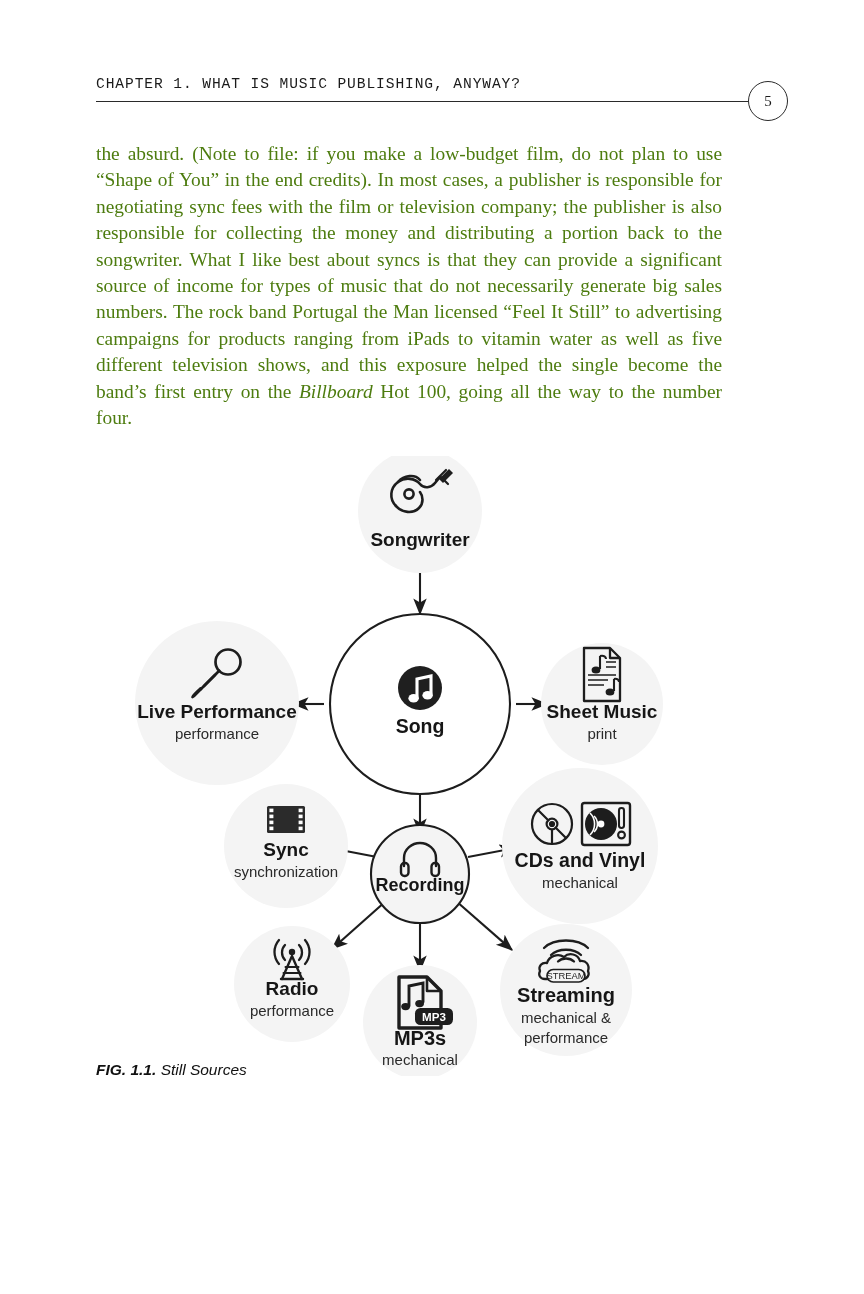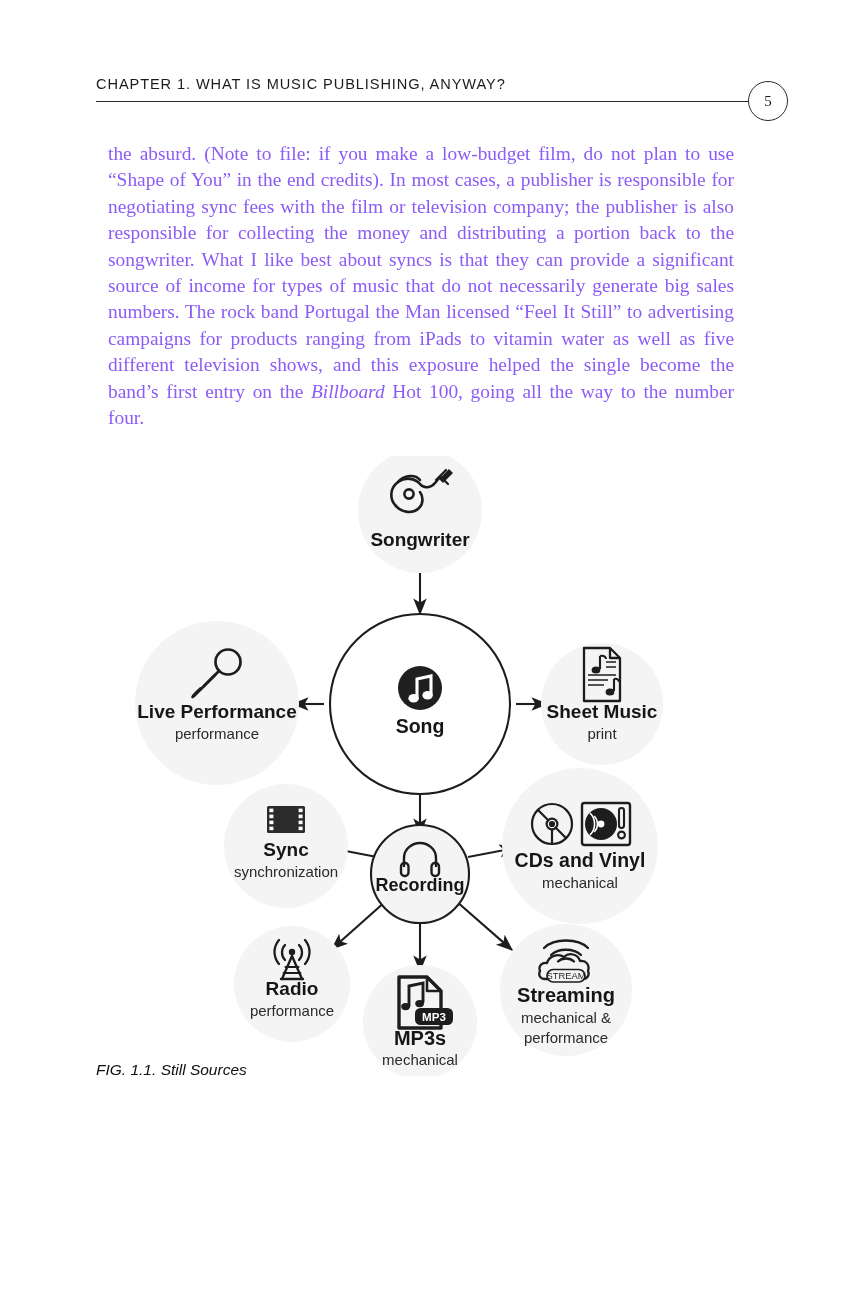--- a/index.html
+++ b/index.html
@@ -28,21 +28,21 @@
     position: absolute;
     left: 96px;
     top: 76px;
     width: 692px;
     height: 44px;
   }
   .header-title {
     position: absolute;
     left: 0;
     top: 0;
-    font-family: Liberation Sans, sans-serif;
+    font-family: Liberation Mono, monospace;
     font-size: 14.6px;
     letter-spacing: 0.9px;
     color: #1b1b1b;
     white-space: nowrap;
   }
   .header-rule {
     position: absolute;
     left: 0;
     top: 25px;
     width: 656px;
@@ -62,26 +62,26 @@
     align-items: center;
     justify-content: center;
     font-family: "Liberation Serif", serif;
     font-size: 15px;
     color: #1b1b1b;
   }
 
   
   .body-text {
     position: absolute;
-    left: 108px;
+    left: 96px;
     width: 626px;
     font-size: 19.4px;
     line-height: 26.4px;
     text-align: justify;
-    color: #8b5cf6;
+    color: #4d7c0f;
     hyphens: manual;
   }
   .para-top { top: 141px; }
   .para-bottom { top: 1110px; }
   .indent { text-indent: 27px; }
   .italic { font-style: italic; }
 
   
   .figure {
     position: absolute;
@@ -95,21 +95,21 @@
   .caption {
     position: absolute;
     left: 96px;
     top: 1061px;
     font-size: 15.5px;
     font-style: italic;
     color: #111111;
     font-family: "Liberation Sans", sans-serif;
   }
   .caption b {
-    font-weight: normal;
+    font-weight: bold;
     font-style: italic;
     margin-top: 8px;
   }
 
   
   .node-title {
     font-family: "Liberation Sans", sans-serif;
     font-weight: bold;
     fill: #161616;
   }

